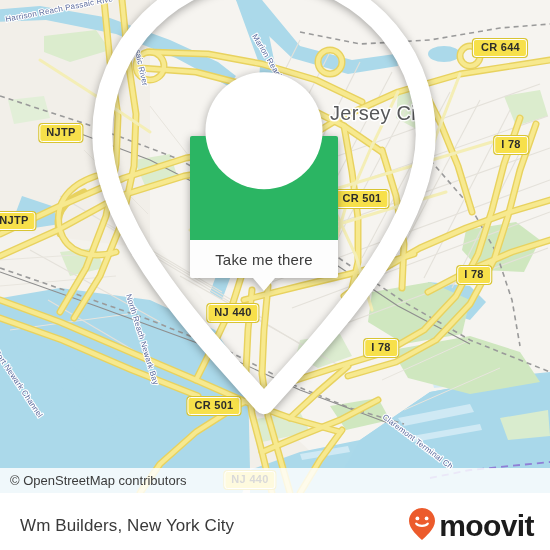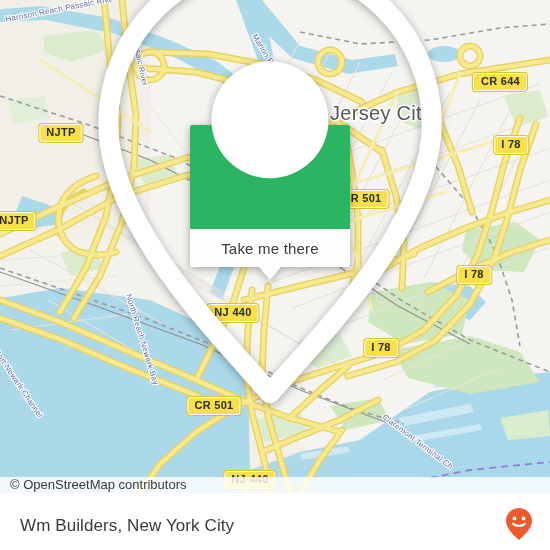--- a/index.html
+++ b/index.html
@@ -33,26 +33,26 @@
     box-shadow:0 0 0 1.1px #d8c432;
     padding:1px 6px 2px 6px;
     font-family:"Liberation Sans", sans-serif;
     font-size:11px;font-weight:bold;color:#2c2c2c;line-height:13px;
     white-space:nowrap;letter-spacing:.3px;}
 
   
   #attrib{
     position:absolute;left:0;top:468px;width:100%;height:25px;
     background:rgba(255,255,255,.82);
-    display:flex;align-items:flex-start;
-    font-size:13px;color:#3b3b3b;box-sizing:border-box;padding-left:10px;margin-top:9px;
+    display:flex;align-items:center;
+    font-size:13px;color:#3b3b3b;box-sizing:border-box;padding-left:10px;
   }
 
   
-  #popup{position:absolute;left:190px;top:125px;width:160px;
+  #popup{position:absolute;left:190px;top:136px;width:148px;
     filter:drop-shadow(0 2px 4px rgba(0,0,0,.33));}
   #popup-head{height:104px;background:#2bb563;border-radius:2px 2px 0 0;
     display:flex;align-items:center;justify-content:center;}
   #popup-btn{height:38px;background:#fdfdfd;border-radius:0 0 2px 2px;
     display:flex;align-items:center;justify-content:center;
     font-size:15px;color:#3b3b3b;letter-spacing:.2px;cursor:pointer;}
   #popup-tail{width:0;height:0;margin:0 auto;
     border-left:11px solid transparent;border-right:11px solid transparent;
     border-top:13px solid #fdfdfd;}
 
@@ -248,21 +248,21 @@
           <text class="lbl lbl-water" transform="translate(126,295) rotate(73)">North Reach Newark Bay</text>
           <text class="lbl lbl-water" transform="translate(-6,352) rotate(56)">Port Newark Channel</text>
           <text class="lbl lbl-water" transform="translate(382,418) rotate(37)">Claremont Terminal Ch</text>
         </g>
         <text class="lbl lbl-city" x="330" y="120">Jersey City</text>
       </g>
     </svg>
 
     <div class="shield" style="left:61px;top:133px;">NJTP</div>
     <div class="shield" style="left:14px;top:221px;">NJTP</div>
-    <div class="shield" style="left:500px;top:82px;padding-left:7px;">CR 644</div>
+    <div class="shield" style="left:500px;top:48px;padding-left:7px;">CR 644</div>
     <div class="shield" style="left:511px;top:145px;">I 78</div>
     <div class="shield" style="left:362px;top:199px;">CR 501</div>
     <div class="shield" style="left:474px;top:275px;">I 78</div>
     <div class="shield" style="left:233px;top:313px;">NJ 440</div>
     <div class="shield" style="left:381px;top:348px;">I 78</div>
     <div class="shield" style="left:214px;top:406px;">CR 501</div>
     <div class="shield" style="left:250px;top:480px;">NJ 440</div>
 
     <div id="attrib">
       <span>© OpenStreetMap contributors</span>
@@ -288,16 +288,17 @@
     <div id="footer-title">Wm Builders, New York City</div>
     <div id="logo">
       <span>
         <svg width="30" height="34" viewBox="0 0 30 34" xmlns="http://www.w3.org/2000/svg">
           <path d="M15,1 C7.8,1 2,6.8 2,14 C2,22.2 12,30 15,33 C18,30 28,22.2 28,14 C28,6.8 22.2,1 15,1 Z" fill="#ec5b2c"></path>
           <circle cx="10.4" cy="11.4" r="1.9" fill="#ffffff"></circle>
           <circle cx="19.6" cy="11.4" r="1.9" fill="#ffffff"></circle>
           <path d="M9.2,16.6 C11.4,19.6 18.6,19.6 20.8,16.6" fill="none" stroke="#ffffff" stroke-width="2.2" stroke-linecap="round"></path>
         </svg>
       </span>
+      <span id="logo-word">moovit</span>
     </div>
   </div>
 
 </div>
 
 </body></html>

